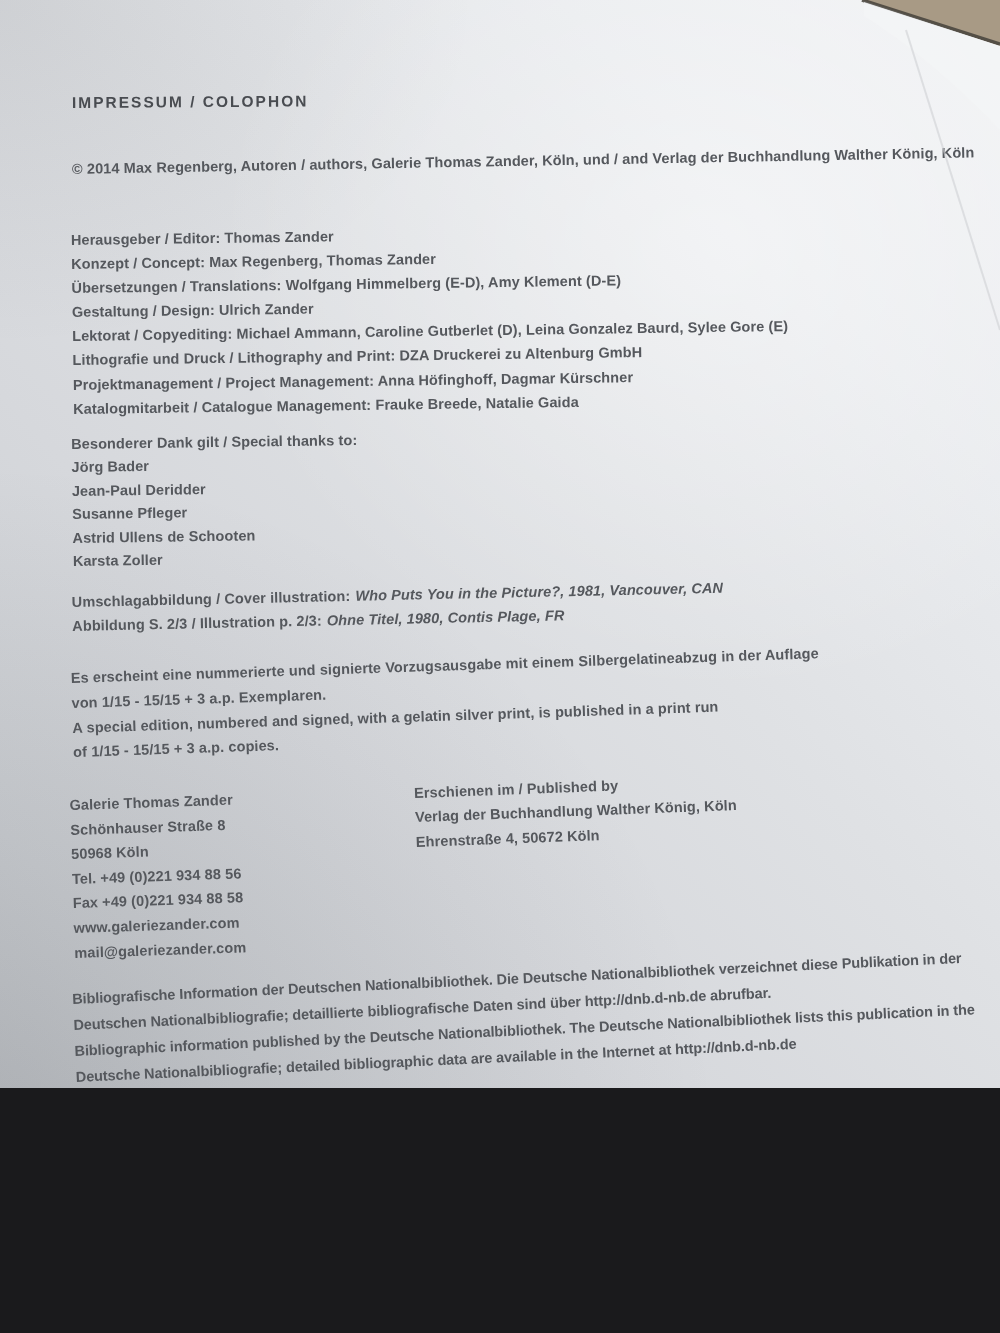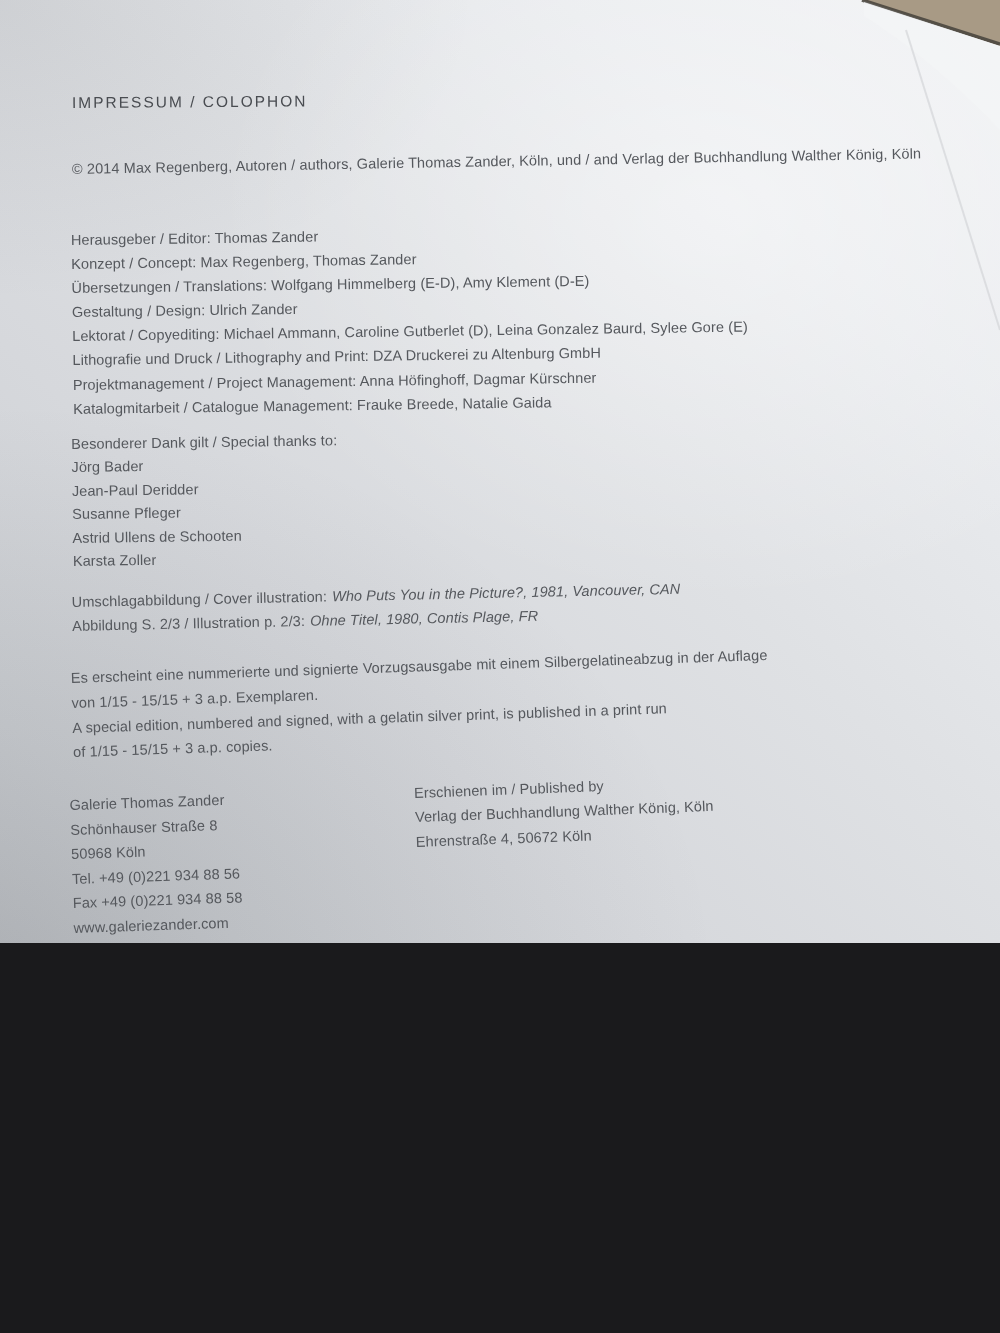--- a/index.html
+++ b/index.html
@@ -2,23 +2,24 @@
 <html><head>
 <meta charset="utf-8">
 <style>
   html,body{margin:0;padding:0;}
   body{
     width:1000px;height:1333px;overflow:hidden;
     font-family:"Liberation Sans", sans-serif;
     background:#1a1a1c;
   }
   .photo{
-    position:relative;width:1000px;height:943px;overflow:hidden;
+    position:relative;width:1000px;height:1088px;overflow:hidden;
     background:linear-gradient(to bottom left,
       #f1f2f4 0%, #e9ebee 22%, #dfe1e4 45%, #d6d8dc 68%, #cdd0d4 88%, #c6c9cd 100%);
+    font-weight:bold;
   }
   .vignette{
     position:absolute;inset:0;pointer-events:none;
     background:
       radial-gradient(120% 100% at 72% 22%, rgba(255,255,255,0.45) 0%, rgba(255,255,255,0) 42%),
       radial-gradient(150% 130% at 0% 105%, rgba(33,36,43,0.15) 0%, rgba(33,36,43,0) 48%),
       radial-gradient(120% 80% at 0% 0%, rgba(33,36,43,0.08) 0%, rgba(33,36,43,0) 40%);
   }
   .artifacts{position:absolute;inset:0;pointer-events:none;}
   .block{

